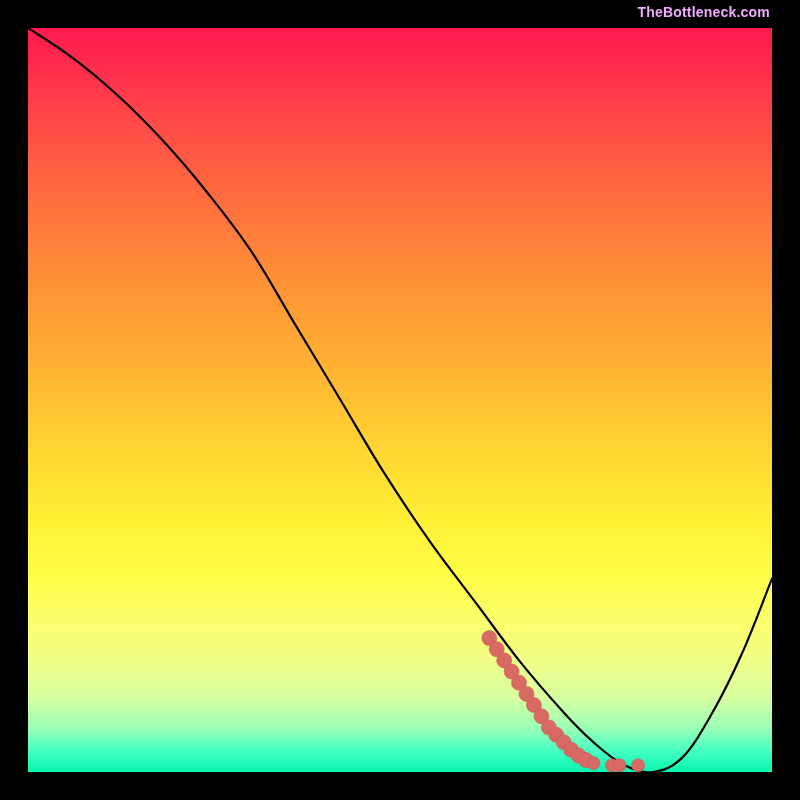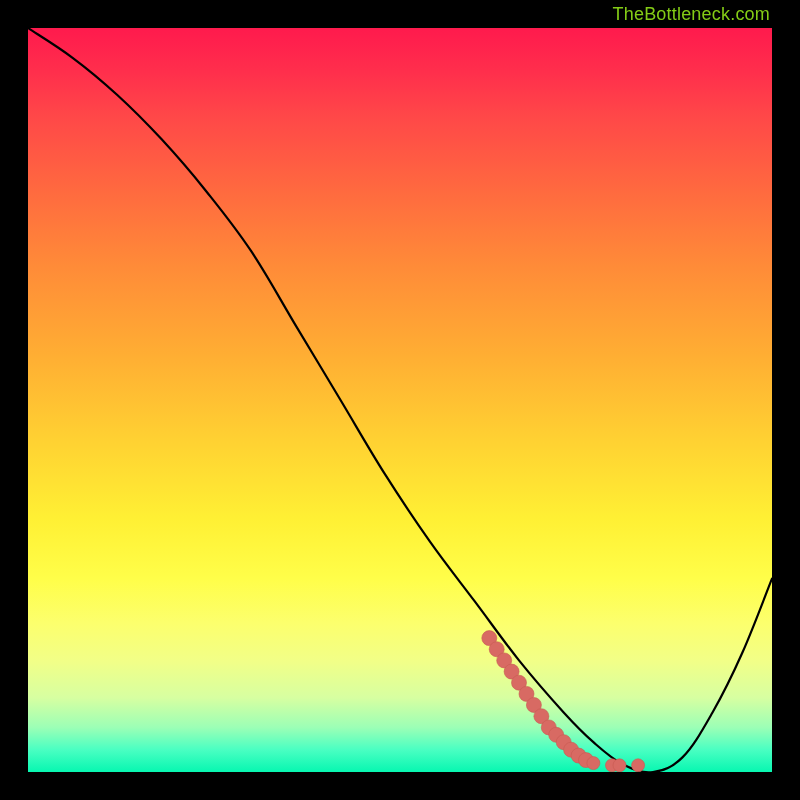--- a/index.html
+++ b/index.html
@@ -41,23 +41,23 @@
       #d7ffa1 90%,
       #9cffb6 94%,
       #4affc2 97%,
       #07f7b1 100%
     );
   }
   .watermark {
     position: absolute;
     top: 4px;
     right: 30px;
-    color: #84cc16;
-    font-size: 18px;
-    font-weight: 400;
+    color: #f0abfc;
+    font-size: 14px;
+    font-weight: 700;
     letter-spacing: 0.2px;
     z-index: 5;
     user-select: none;
   }
   svg.curve {
     position: absolute;
     left: 0;
     top: 0;
     width: 744px;
     height: 744px;

